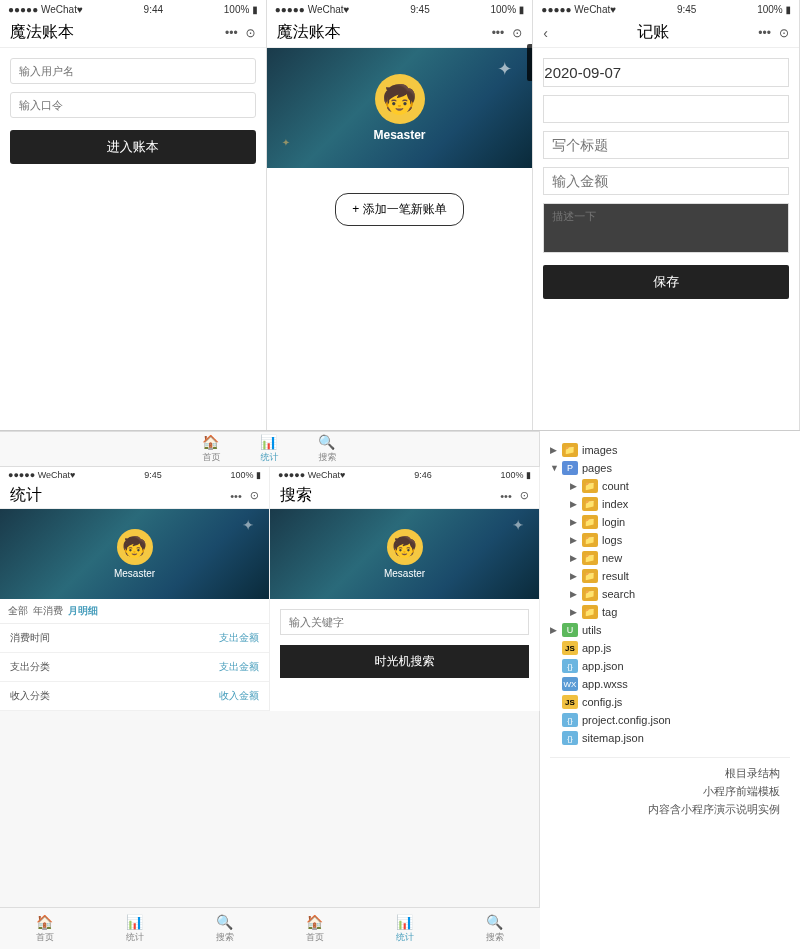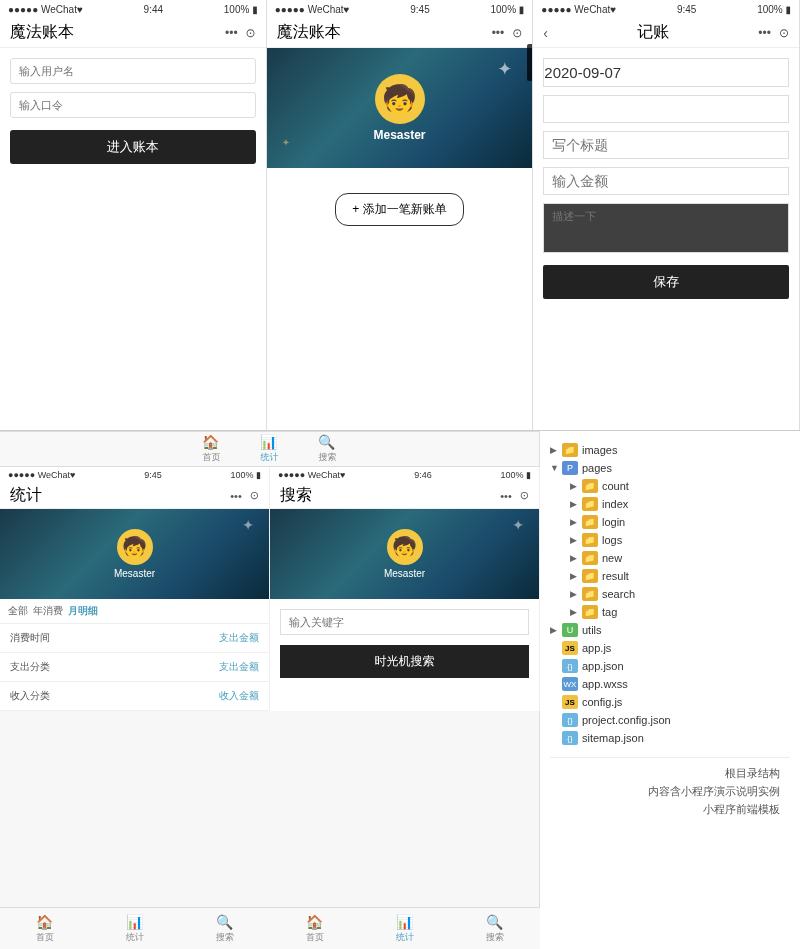--- a/index.html
+++ b/index.html
@@ -687,18 +687,18 @@
       <div class="tree-item">
         <span class="arrow"></span>
         <span class="file-icon" style="background:#6bb5e0;color:#fff;border-radius:2px;padding:0 1px;font-size:8px;">{}</span>
         <span class="tree-label">sitemap.json</span>
       </div>
 
     </div>
 
     <div class="bottom-text-row" style="margin-top:10px;">
       <p>根目录结构</p>
+      <p>小程序前端模板</p>
       <p>内容含小程序演示说明实例</p>
-      <p>小程序前端模板</p>
     </div>
   </div>
 
 </div>
 
 </body></html>

